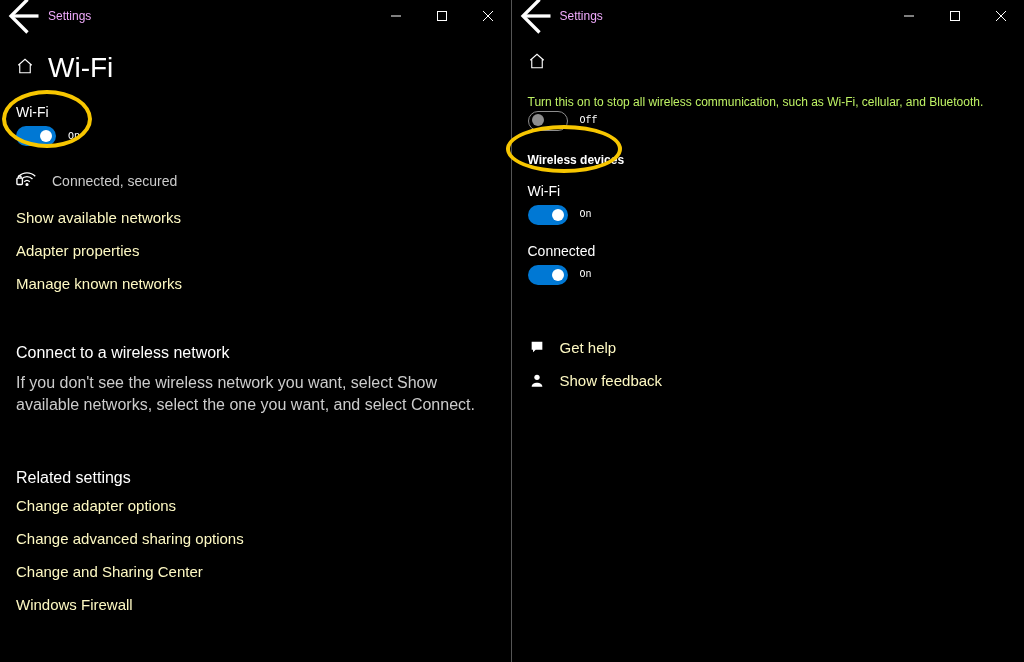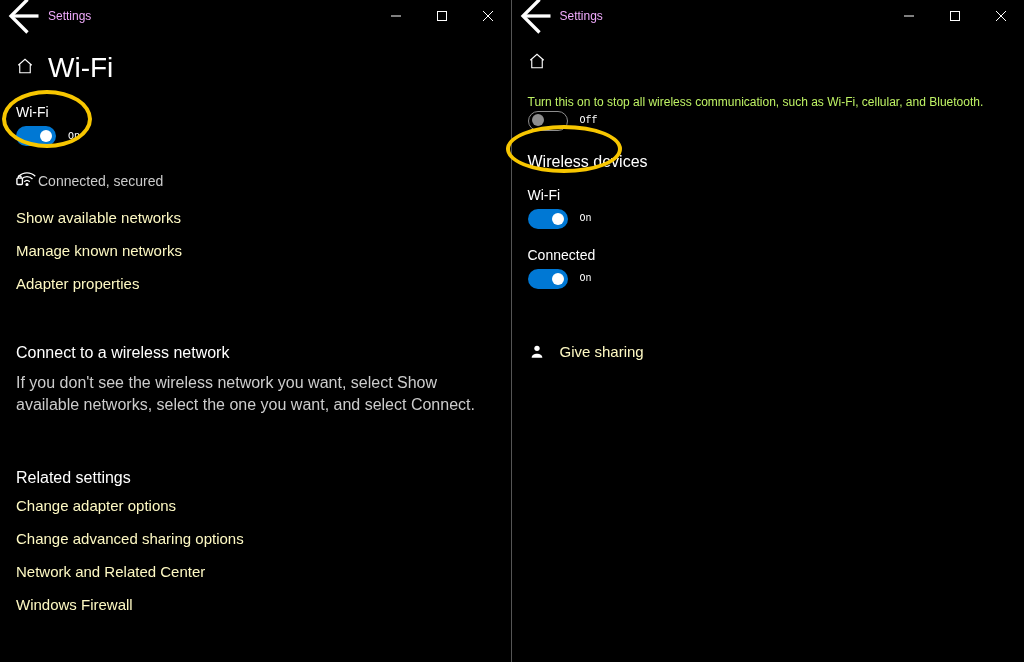--- a/index.html
+++ b/index.html
@@ -99,21 +99,21 @@
     border-radius: 50%;
     top: 4px;
     background: #fff;
   }
   .toggle.on .knob { right: 4px; background: #fff; }
   .toggle.off .knob { left: 3px; top: 2.5px; background: #8d8d8d; }
   .toggle-state { font-size: 10px; font-family: Liberation Mono, monospace; }
   .wifi-status {
     display: flex;
     align-items: center;
-    gap: 0;
+    gap: 14px;
     margin: 22px 0 14px 0;
   }
   .wifi-icon svg { width: 22px; height: 22px; }
   .status-text { color: #ccc; font-size: 14px; }
   .link {
     color: #fef9c3;
     font-size: 15px;
     display: block;
     margin: 16px 0;
   }
@@ -143,22 +143,22 @@
   .circle2 { left: 506px; top: 125px; width: 116px; height: 48px; }
   .help-row {
     display: flex;
     align-items: center;
     gap: 14px;
     margin: 16px 0;
   }
   .help-icon { width: 18px; display:flex; justify-content:center; }
   .help-icon svg { width: 16px; height: 16px; fill: #fff; }
   .wd-heading {
-    font-size: 16px;
-    font-weight: 400;
+    font-size: 12px;
+    font-weight: 700;
     margin: 22px 0 16px 0;
   }
 </style>
 </head>
 <body>
 
 <div class="window left">
   <div class="titlebar">
     <div class="back">
       <svg viewBox="0 0 16 16" fill="none" stroke="#fff" stroke-width="1.2">
@@ -213,30 +213,30 @@
           <path d="M9 15 C11 13 13 13 15 15"></path>
           <circle cx="12" cy="18" r="1" fill="#fff"></circle>
           <rect x="1" y="11" width="6" height="7" rx="1" fill="#000" stroke="#fff"></rect>
           <path d="M2.5 11 V9.5 C2.5 8.5 5.5 8.5 5.5 9.5 V11"></path>
         </svg>
       </span>
       <span class="status-text">Connected, secured</span>
     </div>
 
     <a class="link">Show available networks</a>
+    <a class="link">Adapter properties</a>
     <a class="link">Manage known networks</a>
-    <a class="link">Adapter properties</a>
 
     <div class="section-heading">Connect to a wireless network</div>
     <div class="body-text">If you don't see the wireless network you want, select Show available networks, select the one you want, and select Connect.</div>
 
     <div class="section-heading">Related settings</div>
     <a class="link" style="margin-top:10px">Change adapter options</a>
     <a class="link">Change advanced sharing options</a>
-    <a class="link">Network and Related Center</a>
+    <a class="link">Change and Sharing Center</a>
     <a class="link">Windows Firewall</a>
   </div>
 </div>
 
 <div class="divider"></div>
 
 <div class="window right">
   <div class="titlebar">
     <div class="back">
       <svg viewBox="0 0 16 16" fill="none" stroke="#fff" stroke-width="1.2">
@@ -298,23 +298,31 @@
           <div class="knob"></div>
         </div>
       <span class="toggle-state">On</span>
     </div>
 
     <div style="height:20px"></div>
 
     <div class="help-row">
       <span class="help-icon">
         <svg viewBox="0 0 24 24" fill="#fff">
+            <path d="M4 4h16v12H10l-4 4v-4H4z"></path>
+          </svg>
+      </span>
+      <a class="link" style="margin:0">Get help</a>
+    </div>
+    <div class="help-row">
+      <span class="help-icon">
+        <svg viewBox="0 0 24 24" fill="#fff">
             <circle cx="12" cy="8" r="4"></circle>
             <path d="M4 22c0-4 4-6 8-6s8 2 8 6"></path>
           </svg>
       </span>
-      <a class="link" style="margin:0">Give sharing</a>
+      <a class="link" style="margin:0">Show feedback</a>
     </div>
   </div>
 </div>
 
 <div class="circle-highlight circle1"></div>
 <div class="circle-highlight circle2"></div>
 
 </body></html>

